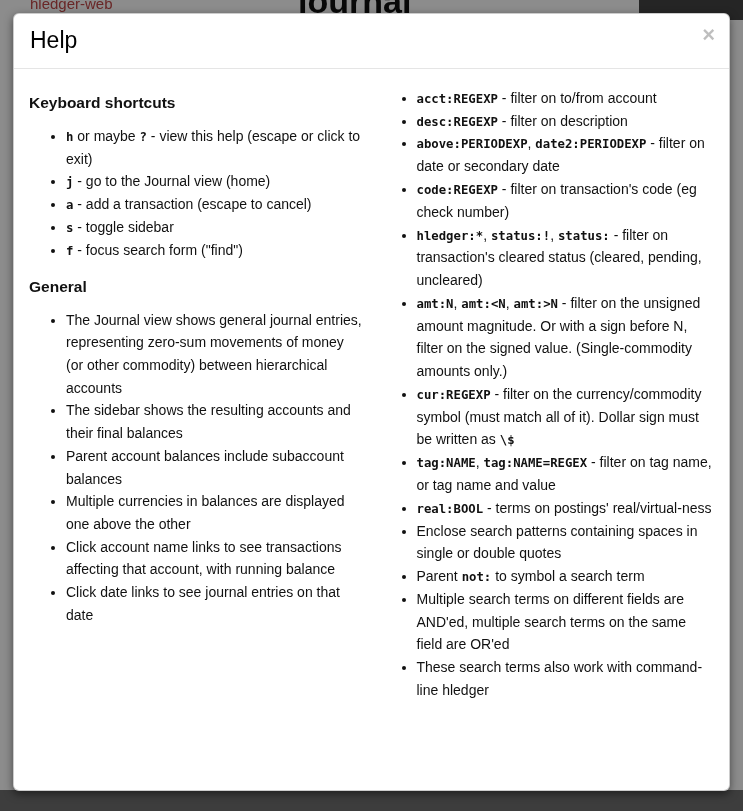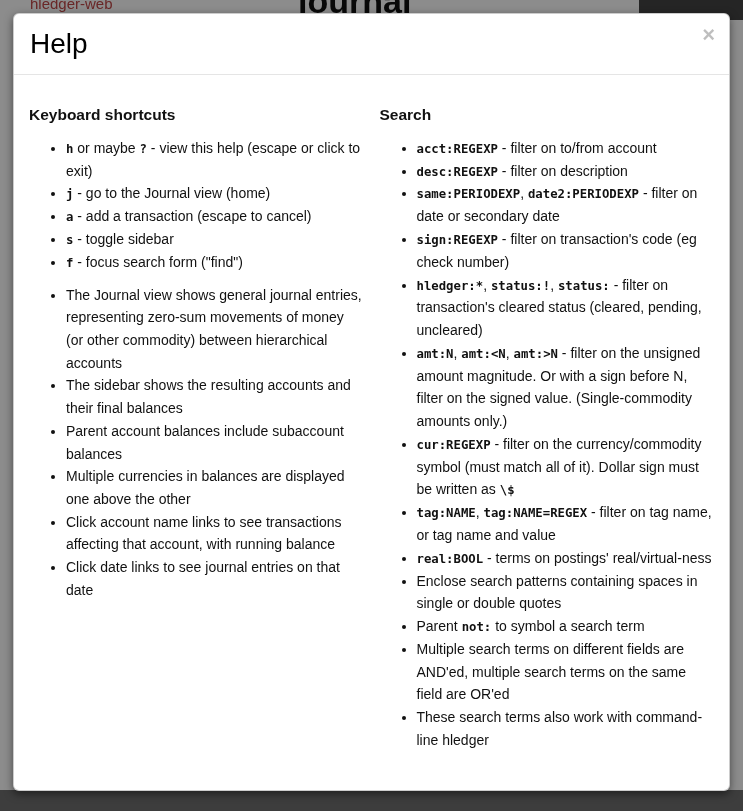--- a/index.html
+++ b/index.html
@@ -40,39 +40,39 @@
     background: #fff;
     border: 1px solid rgba(0,0,0,0.2);
     border-radius: 6px;
     box-shadow: 0 3px 9px rgba(0,0,0,0.5);
   }
   .modal-header {
     position: relative;
     padding: 13px 16px 13px;
     border-bottom: 1px solid #e5e5e5;
   }
-  .modal-title { font-size: 28px; font-weight: 500; color: #000; line-height: 1.2; }
+  .modal-title { font-size: 23px; font-weight: 500; color: #000; line-height: 1.2; }
   .close-btn {
     position: absolute; right: 14px; top: 10px;
     background: none; border: none; cursor: pointer;
     font-size: 22px; font-weight: bold; line-height: 1;
     color: #000; opacity: 0.25;
     font-family: "Liberation Sans", sans-serif;
   }
   .modal-body {
     display: grid;
     grid-template-columns: 1fr 1fr;
     padding: 14px 7px 22px;
   }
   .column { padding: 0 8px; }
   .section-heading {
     font-size: 15.5px; font-weight: bold; color: #111;
     margin: 16px 0 13px;
   }
-  .column .section-heading:first-child { margin-top: 17px; }
+  .column .section-heading:first-child { margin-top: 11px; }
   .help-list {
     list-style: disc;
     margin: 4px 0 10px;
     padding-left: 37px;
     font-size: 14px;
     line-height: 1.62;
     color: #111;
   }
   .help-list code {
     font-family: "DejaVu Sans Mono", monospace;
@@ -101,36 +101,36 @@
   <div class="modal-body">
     <div class="column">
       <h5 class="section-heading">Keyboard shortcuts</h5>
       <ul class="help-list">
           <li><code>h</code><span> or maybe </span><code>?</code><span> - view this help (escape or click to exit)</span></li>
           <li><code>j</code><span> - go to the Journal view (home)</span></li>
           <li><code>a</code><span> - add a transaction (escape to cancel)</span></li>
           <li><code>s</code><span> - toggle sidebar</span></li>
           <li><code>f</code><span> - focus search form ("find")</span></li>
         </ul>
+      <h5 class="section-heading">General</h5>
       <ul class="help-list">
           <li><span>The Journal view shows general journal entries, representing zero-sum movements of money (or other commodity) between hierarchical accounts</span></li>
           <li><span>The sidebar shows the resulting accounts and their final balances</span></li>
           <li><span>Parent account balances include subaccount balances</span></li>
           <li><span>Multiple currencies in balances are displayed one above the other</span></li>
           <li><span>Click account name links to see transactions affecting that account, with running balance</span></li>
           <li><span>Click date links to see journal entries on that date</span></li>
         </ul>
     </div>
     <div class="column">
-      <h5 class="section-heading">Search</h5>
       <ul class="help-list">
           <li><code>acct:REGEXP</code><span> - filter on to/from account</span></li>
           <li><code>desc:REGEXP</code><span> - filter on description</span></li>
-          <li><code>same:PERIODEXP</code><span>, </span><code>date2:PERIODEXP</code><span> - filter on date or secondary date</span></li>
-          <li><code>sign:REGEXP</code><span> - filter on transaction's code (eg check number)</span></li>
+          <li><code>above:PERIODEXP</code><span>, </span><code>date2:PERIODEXP</code><span> - filter on date or secondary date</span></li>
+          <li><code>code:REGEXP</code><span> - filter on transaction's code (eg check number)</span></li>
           <li><code>hledger:*</code><span>, </span><code>status:!</code><span>, </span><code>status:</code><span> - filter on transaction's cleared status (cleared, pending, uncleared)</span></li>
           <li><code>amt:N</code><span>, </span><code>amt:&lt;N</code><span>, </span><code>amt:&gt;N</code><span> - filter on the unsigned amount magnitude. Or with a sign before N, filter on the signed value. (Single-commodity amounts only.)</span></li>
           <li><code>cur:REGEXP</code><span> - filter on the currency/commodity symbol (must match all of it). Dollar sign must be written as </span><code>\$</code></li>
           <li><code>tag:NAME</code><span>, </span><code>tag:NAME=REGEX</code><span> - filter on tag name, or tag name and value</span></li>
           <li><code>real:BOOL</code><span> - terms on postings' real/virtual-ness</span></li>
           <li><span>Enclose search patterns containing spaces in single or double quotes</span></li>
           <li><span>Parent </span><code>not:</code><span> to symbol a search term</span></li>
           <li><span>Multiple search terms on different fields are AND'ed, multiple search terms on the same field are OR'ed</span></li>
           <li><span>These search terms also work with command-line hledger</span></li>
         </ul>

